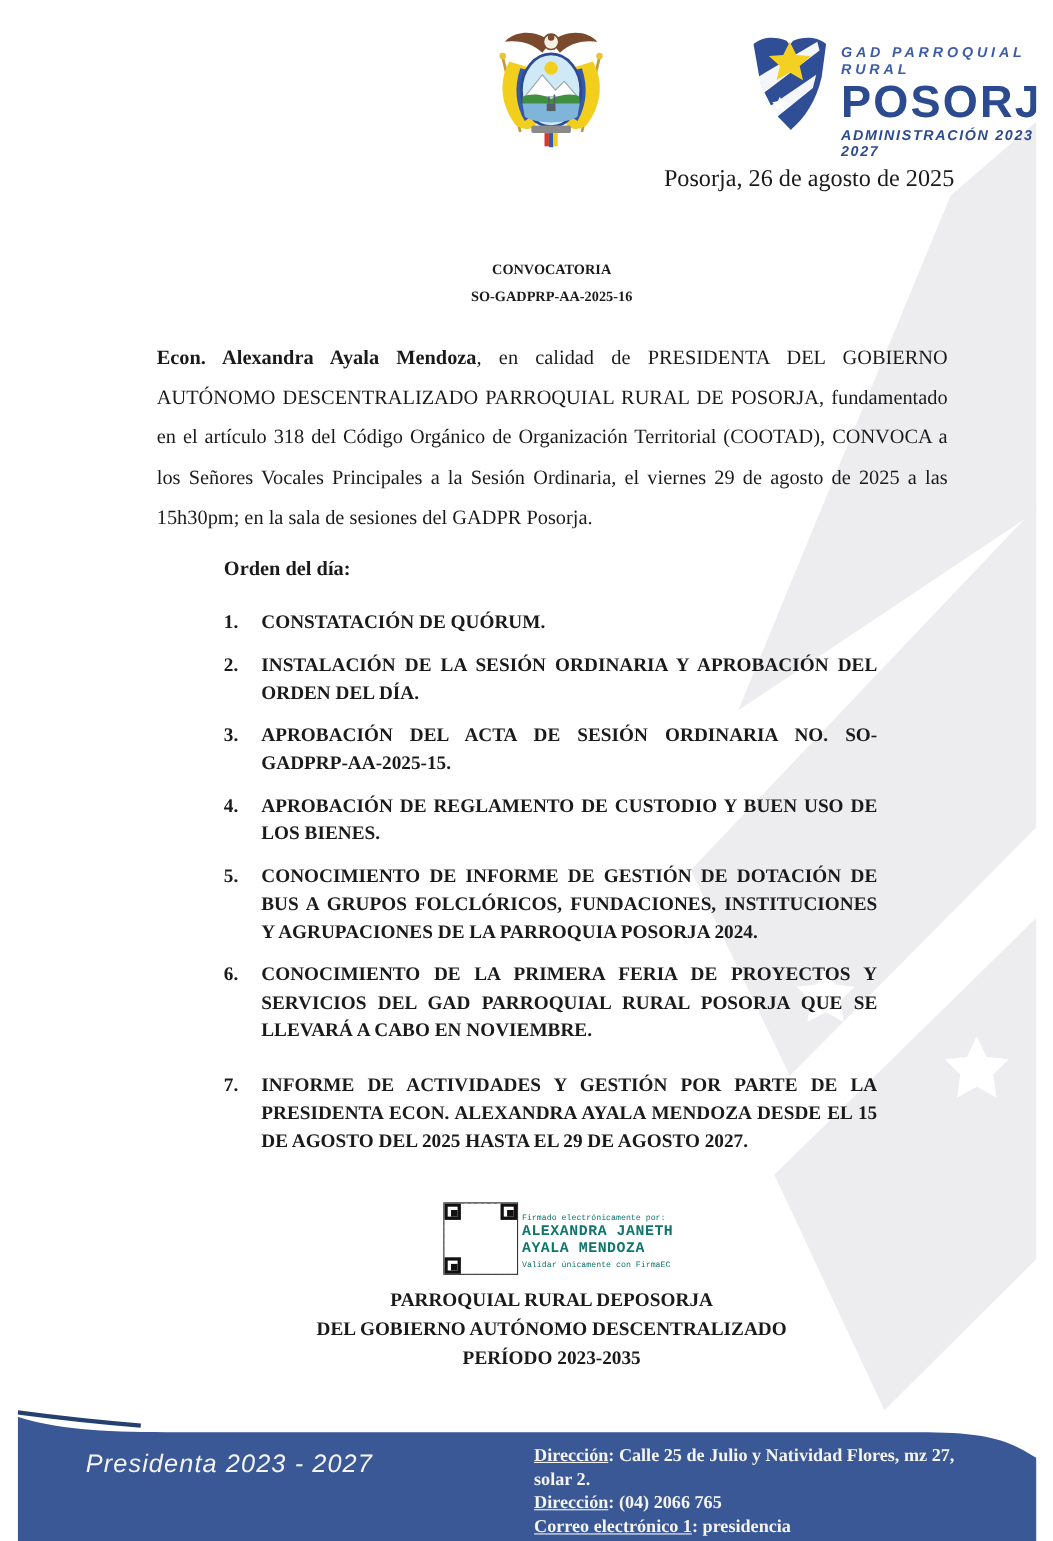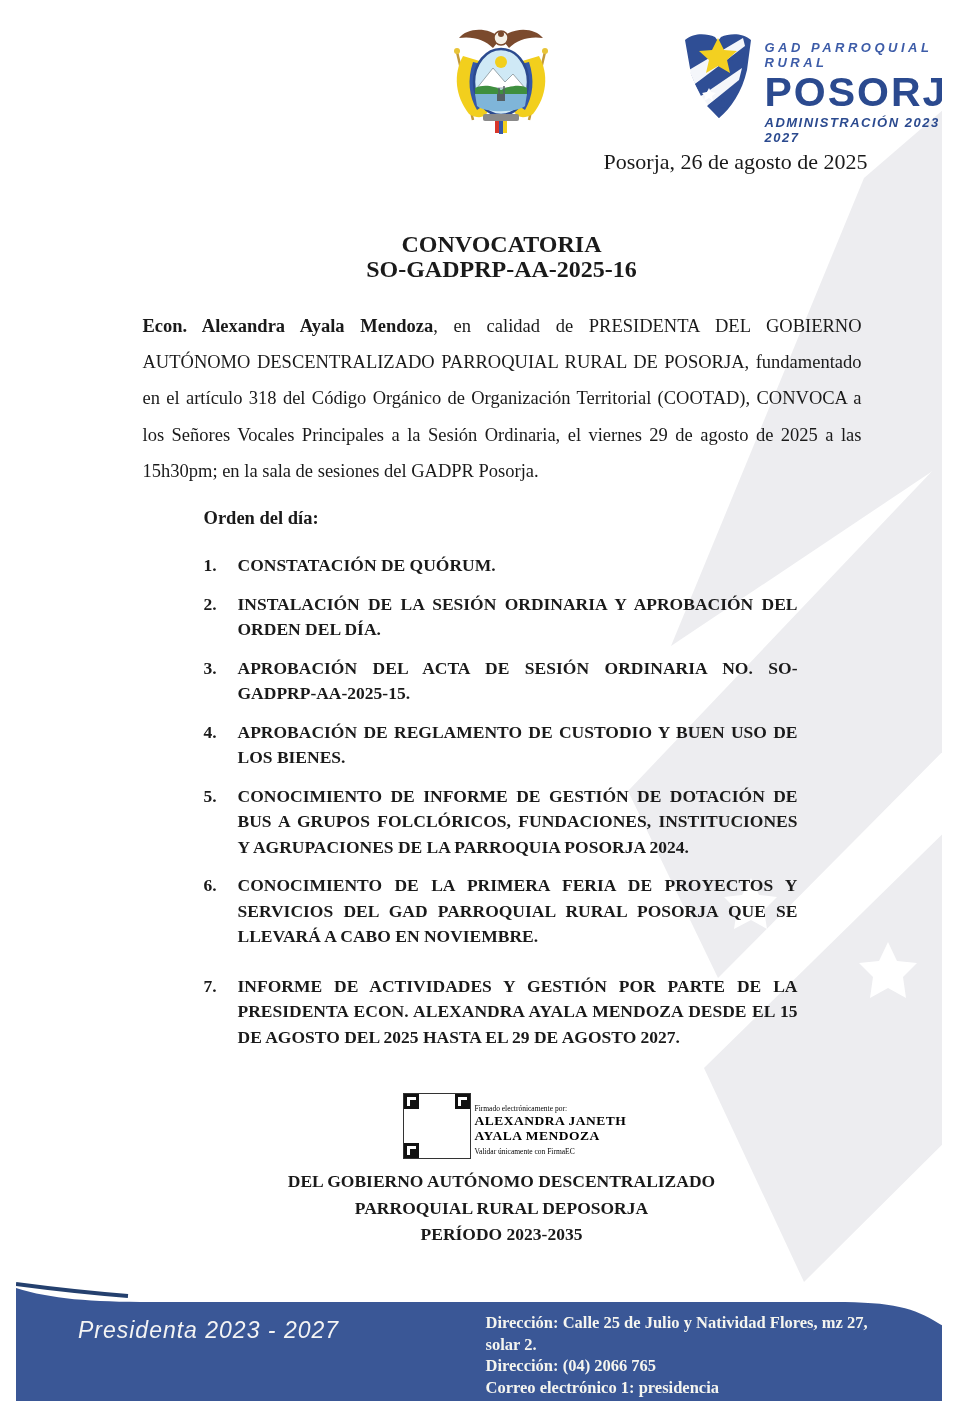--- a/index.html
+++ b/index.html
@@ -20,21 +20,21 @@
   .logo { left:663px; top:10px; width:280px; height:102px; z-index:2; display:flex; }
   .logo-pennant { width:78px; height:98px; flex:0 0 auto; }
   .logo-text { padding-left:8px; padding-top:14px; font-family:"Liberation Sans", sans-serif; }
   .logo-top { font-size:13px; font-weight:bold; letter-spacing:3.5px; color:#3d5ca8; font-style:italic; }
   .logo-name { font-size:41px; font-weight:bold; letter-spacing:2px; color:#2b4a8f; line-height:42px; margin-top:1px; }
   .logo-admin { font-size:13px; font-weight:bold; font-style:italic; letter-spacing:1.5px; color:#2b4a8f; margin-top:2px; }
 
   .date-line { left:460px; top:133px; width:392px; text-align:right; font-size:22px; z-index:2; }
 
   
-  .title-block { left:127px; top:216px; width:718px; text-align:center; font-weight:bold; font-size:24px; line-height:25px; z-index:2; }
+  .title-block { left:127px; top:216px; width:718px; text-align:center; font-weight:bold; font-size:13px; line-height:25px; z-index:2; }
 
   
   .intro { left:127px; top:292px; width:719px; font-size:18.5px; line-height:36.2px;
            text-align:justify; z-index:2; }
   .intro b { font-weight:bold; }
 
   
   .agenda-heading { left:188px; top:492px; font-size:18.5px; font-weight:bold; z-index:2; }
   .agenda { left:188px; top:537px; width:594px; z-index:2; list-style:none; }
   .agenda li { display:flex; margin-bottom:13px; font-weight:bold; font-size:17.5px; line-height:25.5px; }
@@ -45,37 +45,37 @@
   
   .stamp { left:388px; top:1078px; width:320px; display:flex; z-index:2; }
   .qr { position:relative; width:66px; height:64px; flex:0 0 auto; background-color:#fff;
         background-image:
           repeating-linear-gradient(0deg,#fff 0 3px,#151515 3px 6px),
           repeating-linear-gradient(90deg,#fff 0 3px,#151515 3px 6px);
         background-blend-mode:lighten; outline:1px solid #333; }
   .finder { position:absolute; width:15px; height:15px; border:3px solid #111; background:#fff; }
   .finder:after { content:""; position:absolute; left:3px; top:3px; width:6px; height:6px; background:#111; }
   .f-tl { left:0; top:0; } .f-tr { right:0; top:0; } .f-bl { left:0; bottom:0; }
-  .stamp-text { padding:10px 0 0 5px; font-family:Liberation Serif, serif; color:#000000; }
+  .stamp-text { padding:10px 0 0 5px; font-family:Liberation Mono, monospace; color:#0f766e; }
   .stamp-small { font-size:7.5px; line-height:9px; }
   .stamp-name { font-size:13.5px; font-weight:bold; line-height:15px; letter-spacing:0.5px; }
   .stamp-text .stamp-small.validate { margin-top:4px; }
 
   
   .sig-block { left:127px; top:1152px; width:718px; text-align:center; font-weight:bold;
                font-size:17.5px; line-height:26.5px; z-index:2; }
 
   
   .footer-svg { left:0; top:1258px; width:957px; height:143px; z-index:3; }
   .footer-left { left:28px; top:1298px; width:330px; text-align:center; color:#ffffff; z-index:4; }
   .f-name { font-family:"DejaVu Serif", serif; font-style:italic; font-weight:bold; font-size:38px; line-height:44px; letter-spacing:1px; }
   .f-role { font-family:"Liberation Sans", sans-serif; font-style:italic; font-size:23px; line-height:28px; margin-top:2px; font-weight:300; letter-spacing:1px; color:#f4f4f4; }
   .footer-right { left:470px; top:1296px; width:400px; color:#f5f5ef; font-weight:bold;
                   font-size:16.5px; line-height:21.5px; z-index:4; }
-  .footer-right .lbl { }
+  .footer-right .lbl { text-decoration:underline; }
 </style>
 </head>
 <body>
 
 <div class="page">
 
   <svg class="abs watermark" viewBox="0 0 957 1401">
     <polygon points="655,630 848,162 957,68 957,428" fill="#ededf0"></polygon>
     <polygon points="612,775 938,432 957,448 957,705 702,962" fill="#ededf0"></polygon>
     <polygon points="688,1052 957,788 957,1098 788,1266" fill="#ededf0"></polygon>
@@ -184,22 +184,22 @@
     </div>
     <div class="stamp-text">
       <div class="stamp-small">Firmado electrónicamente por:</div>
       <div class="stamp-name">ALEXANDRA JANETH</div>
       <div class="stamp-name">AYALA MENDOZA</div>
       <div class="stamp-small validate">Validar únicamente con FirmaEC</div>
     </div>
   </div>
 
   <div class="abs sig-block">
+    <div>PARROQUIAL RURAL DEPOSORJA</div>
     <div>DEL GOBIERNO AUTÓNOMO DESCENTRALIZADO</div>
-    <div>PARROQUIAL RURAL DEPOSORJA</div>
     <div>PERÍODO 2023-2035</div>
   </div>
 
   <svg class="abs footer-svg" viewBox="0 0 957 143" preserveAspectRatio="none">
     <path d="M0,10 C30,14 62,18 112,22" fill="none" stroke="#24406e" stroke-width="4"></path>
     <path d="M0,14 C35,25 75,28 135,28 L818,28 C878,28 898,34 922,49 C938,58 947,61 957,63 L957,143 L0,143 Z" fill="#3a5796"></path>
   </svg>
 
   <div class="abs footer-left">
     <div class="f-role">Presidenta 2023 - 2027</div>

